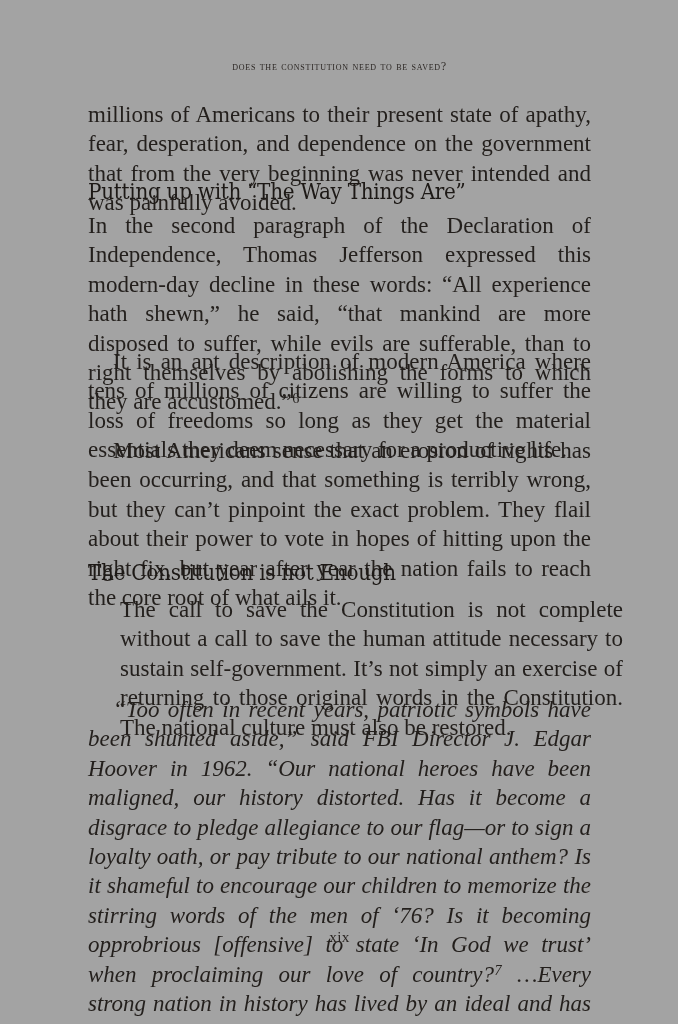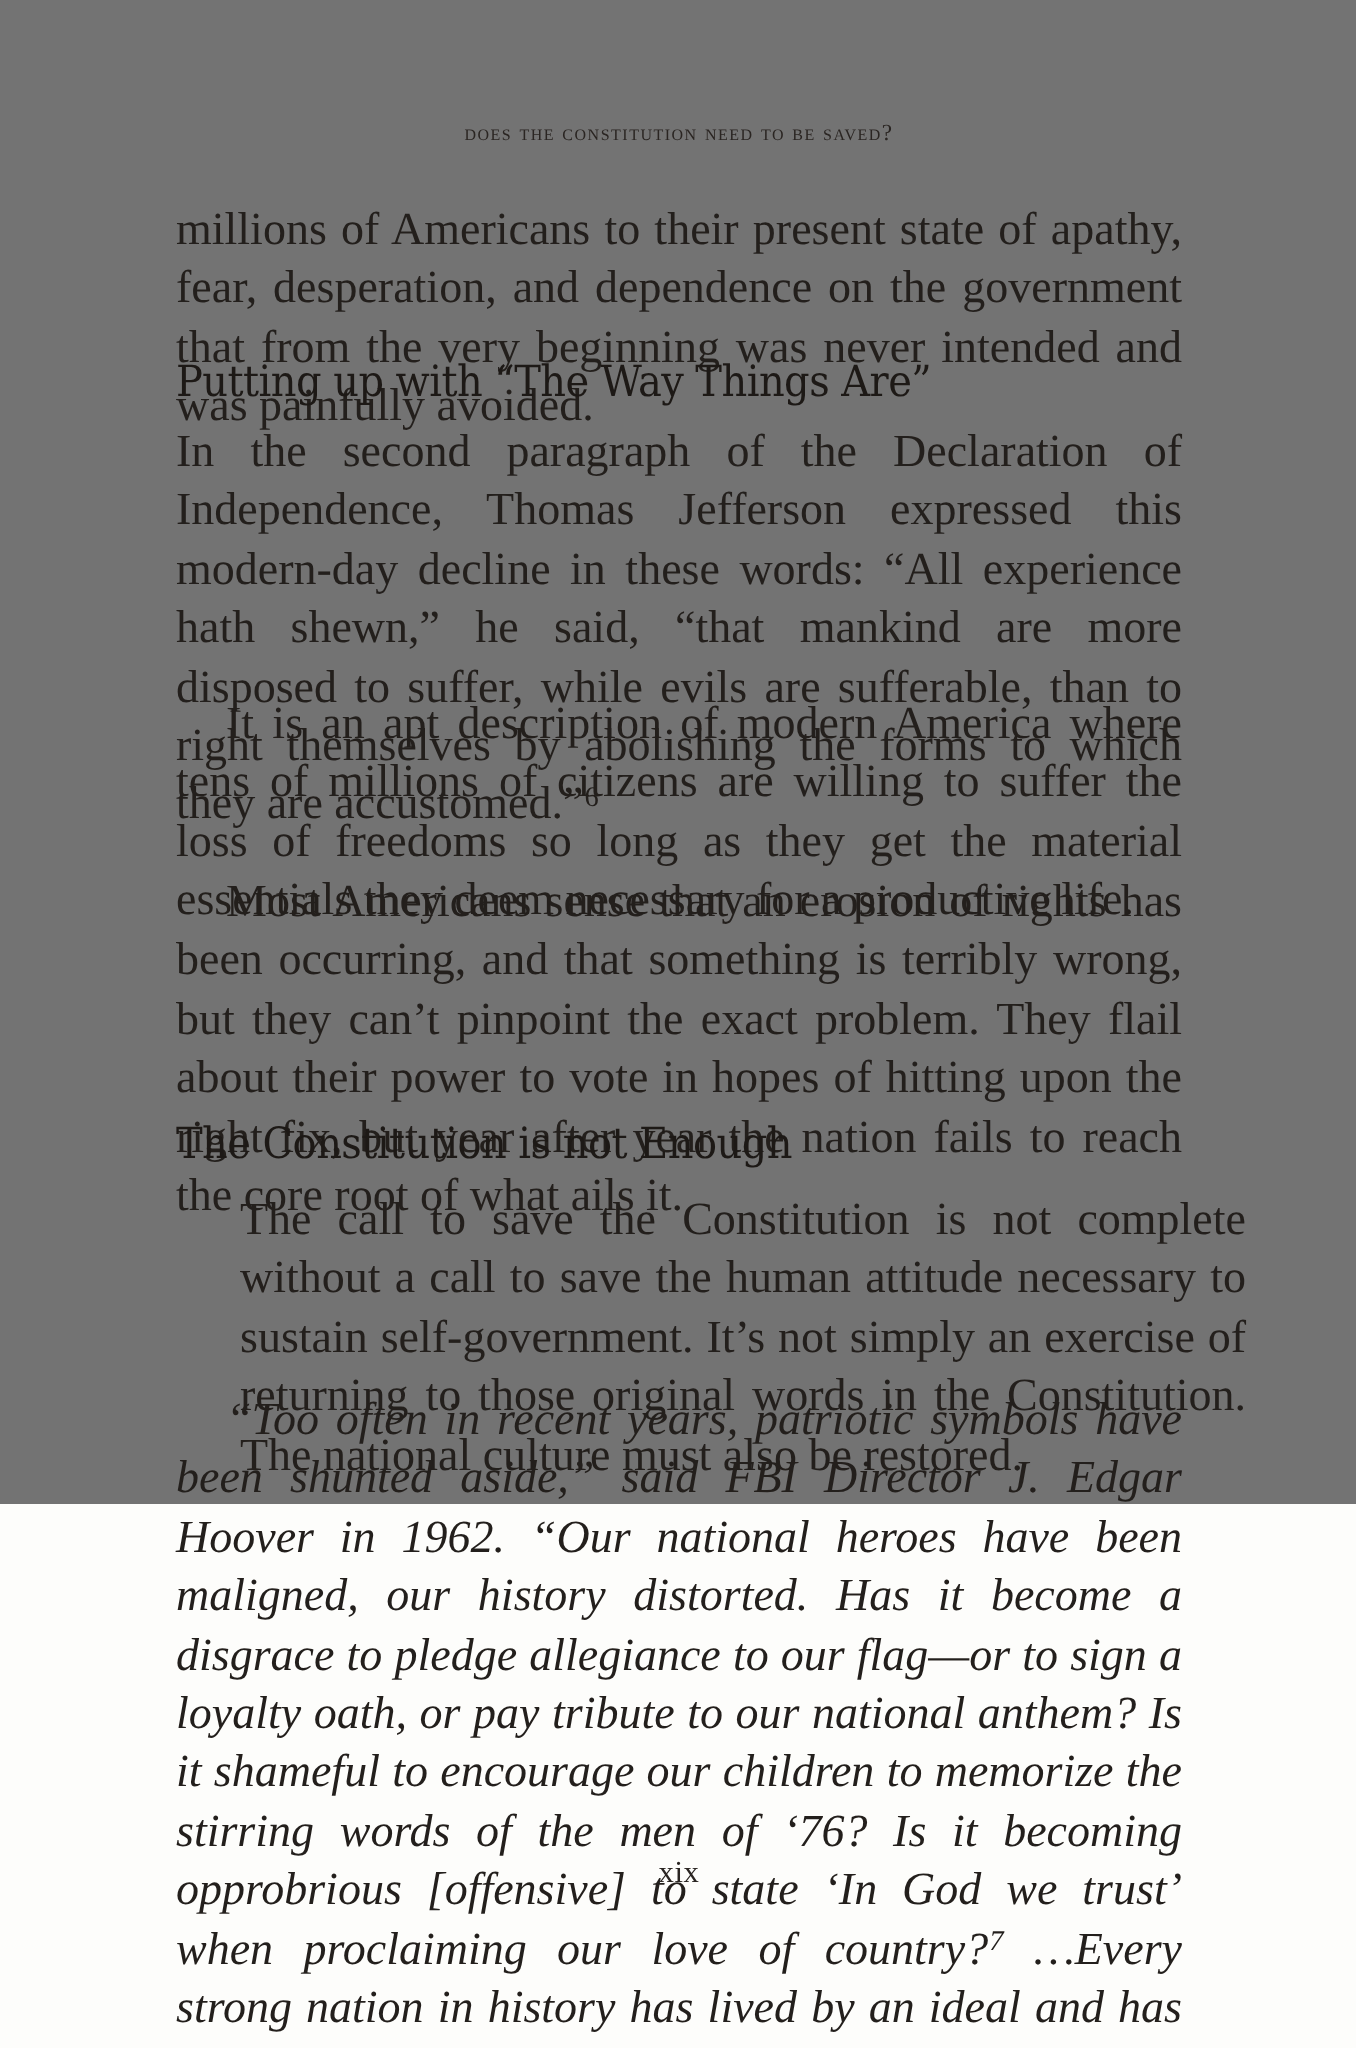--- a/index.html
+++ b/index.html
@@ -13,22 +13,22 @@
     font-family: "Liberation Serif", "DejaVu Serif", serif;
     color: #231f1c;
     overflow: hidden;
     position: relative;
   }
   .page {
     position: absolute;
     left: 0;
     top: 0;
     width: 678px;
-    height: 752px;
-    background: #737373;
+    height: 1024px;
+    background: #a3a3a3;
   }
   .content {
     position: absolute;
     left: 88px;
     top: 0;
     width: 503px;
     height: 1024px;
   }
   .running-head {
     position: absolute;

